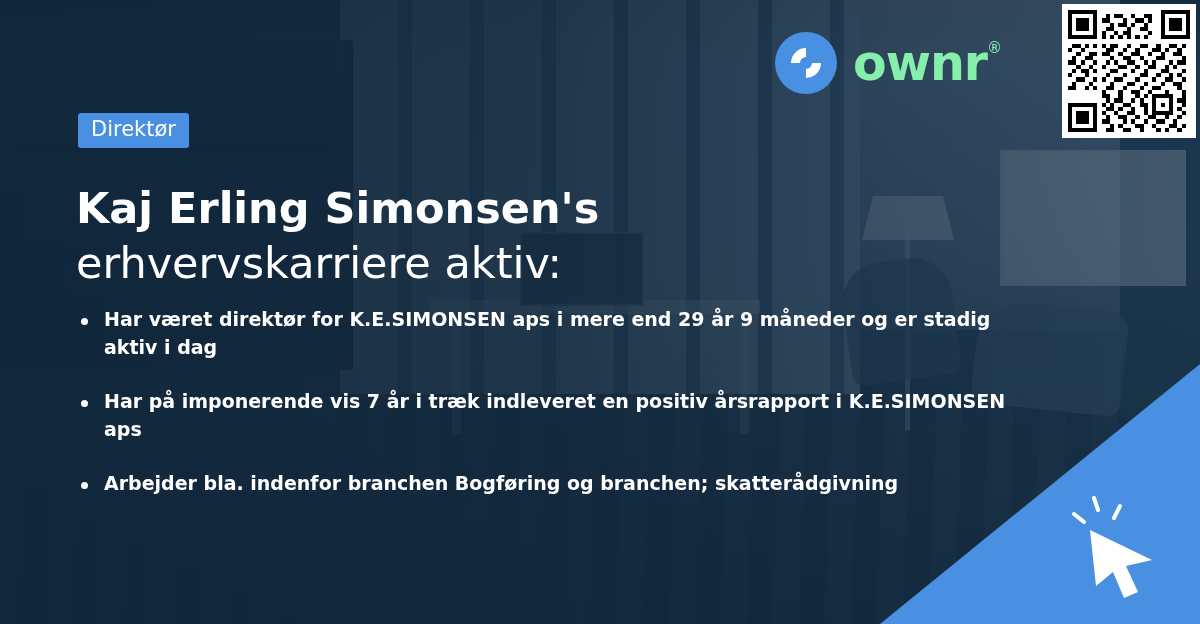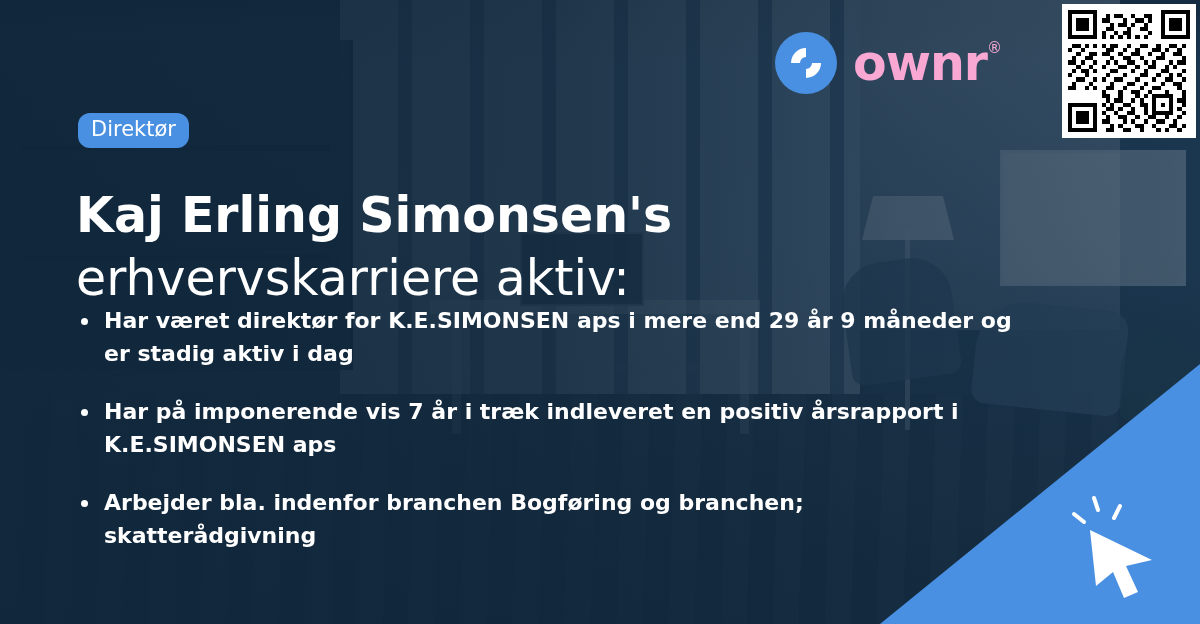--- a/index.html
+++ b/index.html
@@ -141,21 +141,21 @@
   .logo-mark {
     width: 62px; height: 62px;
     border-radius: 50%;
     background: #4a90e2;
     display: flex; align-items: center; justify-content: center;
   }
   .logo-word {
     font-size: 49px;
     font-weight: bold;
     letter-spacing: -1px;
-    color: #f9a8d4;
+    color: #86efac;
     line-height: 1;
   }
   .logo-reg {
     font-size: 15px;
     vertical-align: top;
     position: relative;
     top: 2px;
     font-weight: normal;
   }
 
@@ -171,48 +171,48 @@
   .qr-box svg { display: block; width: 100%; height: 100%; }
 
   
   .badge {
     position: absolute;
     left: 78px; top: 113px;
     background: #4a90e2;
     color: #ffffff;
     font-size: 21px;
     padding: 5px 13px 7px 13px;
-    border-radius: 12px;
+    border-radius: 3px;
     line-height: 1.1;
   }
   .headline {
     position: absolute;
     left: 76px; top: 152px;
-    font-size: 49px;
+    font-size: 43px;
     font-weight: bold;
     line-height: 1.28;
     letter-spacing: 0px;
     max-width: 800px;
   }
   .headline .line2 {
     font-weight: normal;
     display: block;
   }
 
   .bullets {
     position: absolute;
     left: 78px; top: 305px;
     width: 940px;
     list-style: none;
     margin: 0; padding: 0;
   }
   .bullets li {
     position: relative;
     padding-left: 26px;
-    font-size: 22px;
+    font-size: 19px;
     line-height: 1.48;
     margin-bottom: 26px;
     font-weight: bold;
     color: #ffffff;
   }
   .bullets li::before {
     content: "";
     position: absolute;
     left: 3px; top: 13px;
     width: 7px; height: 7px;

